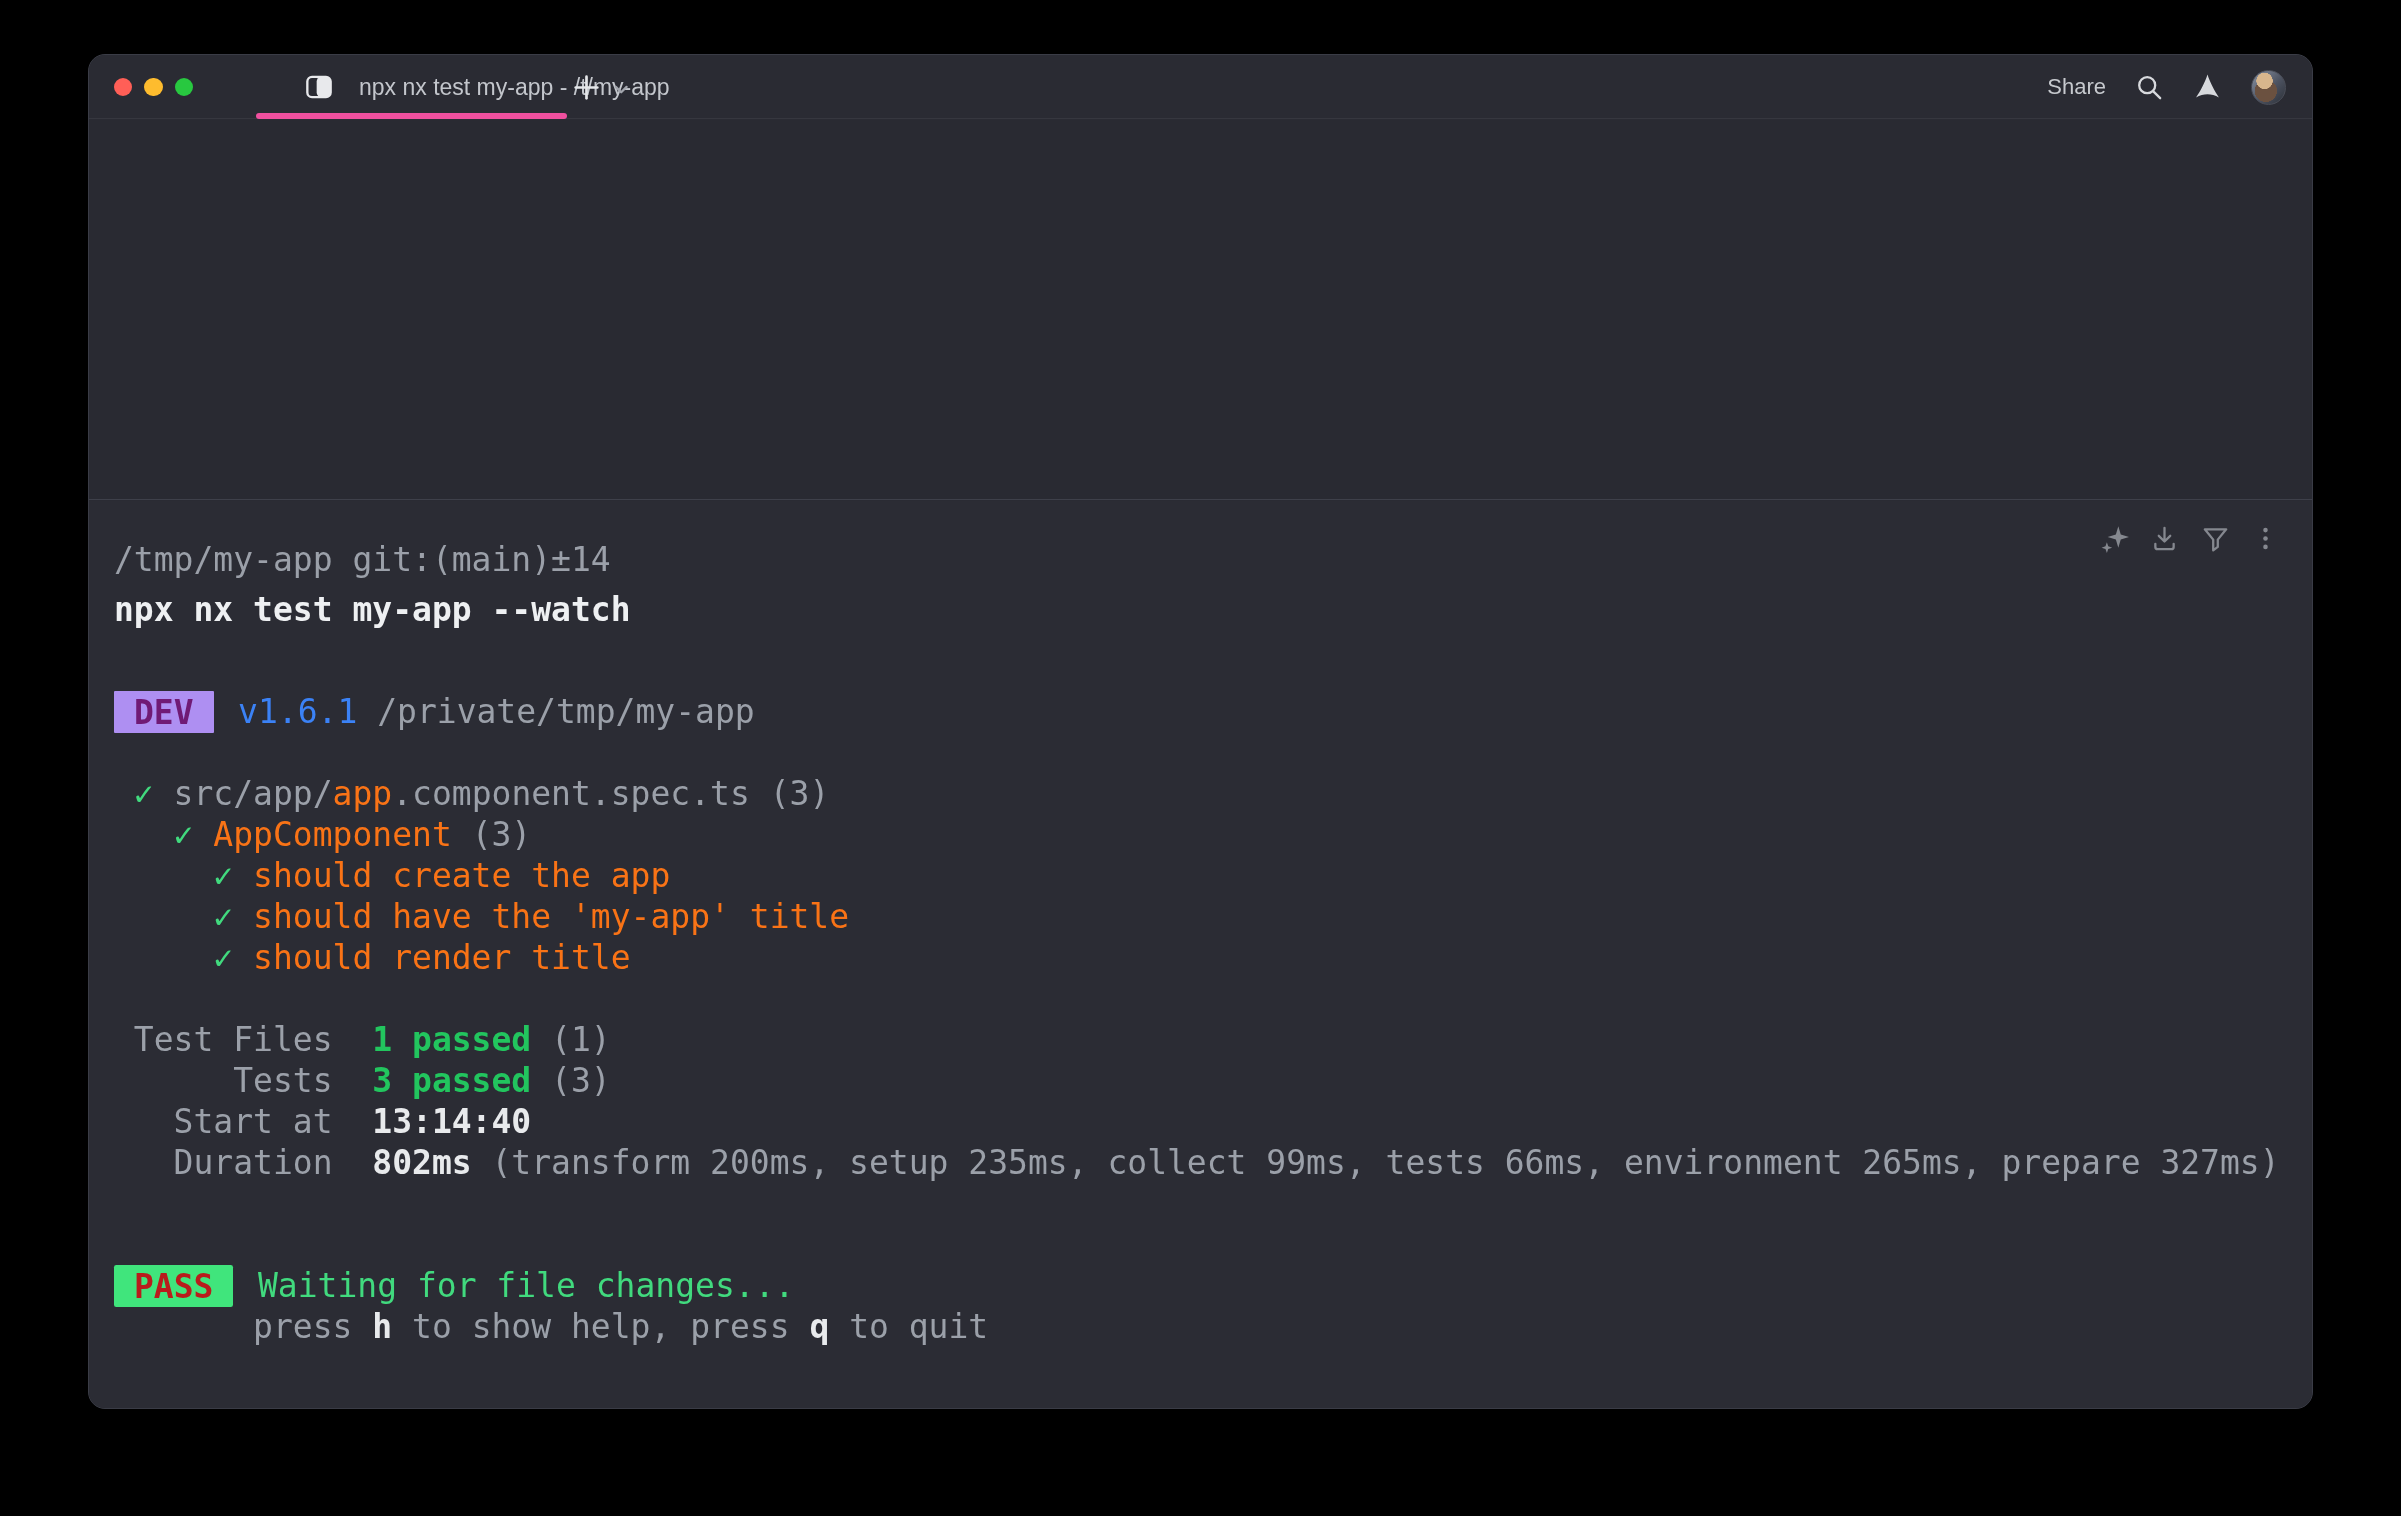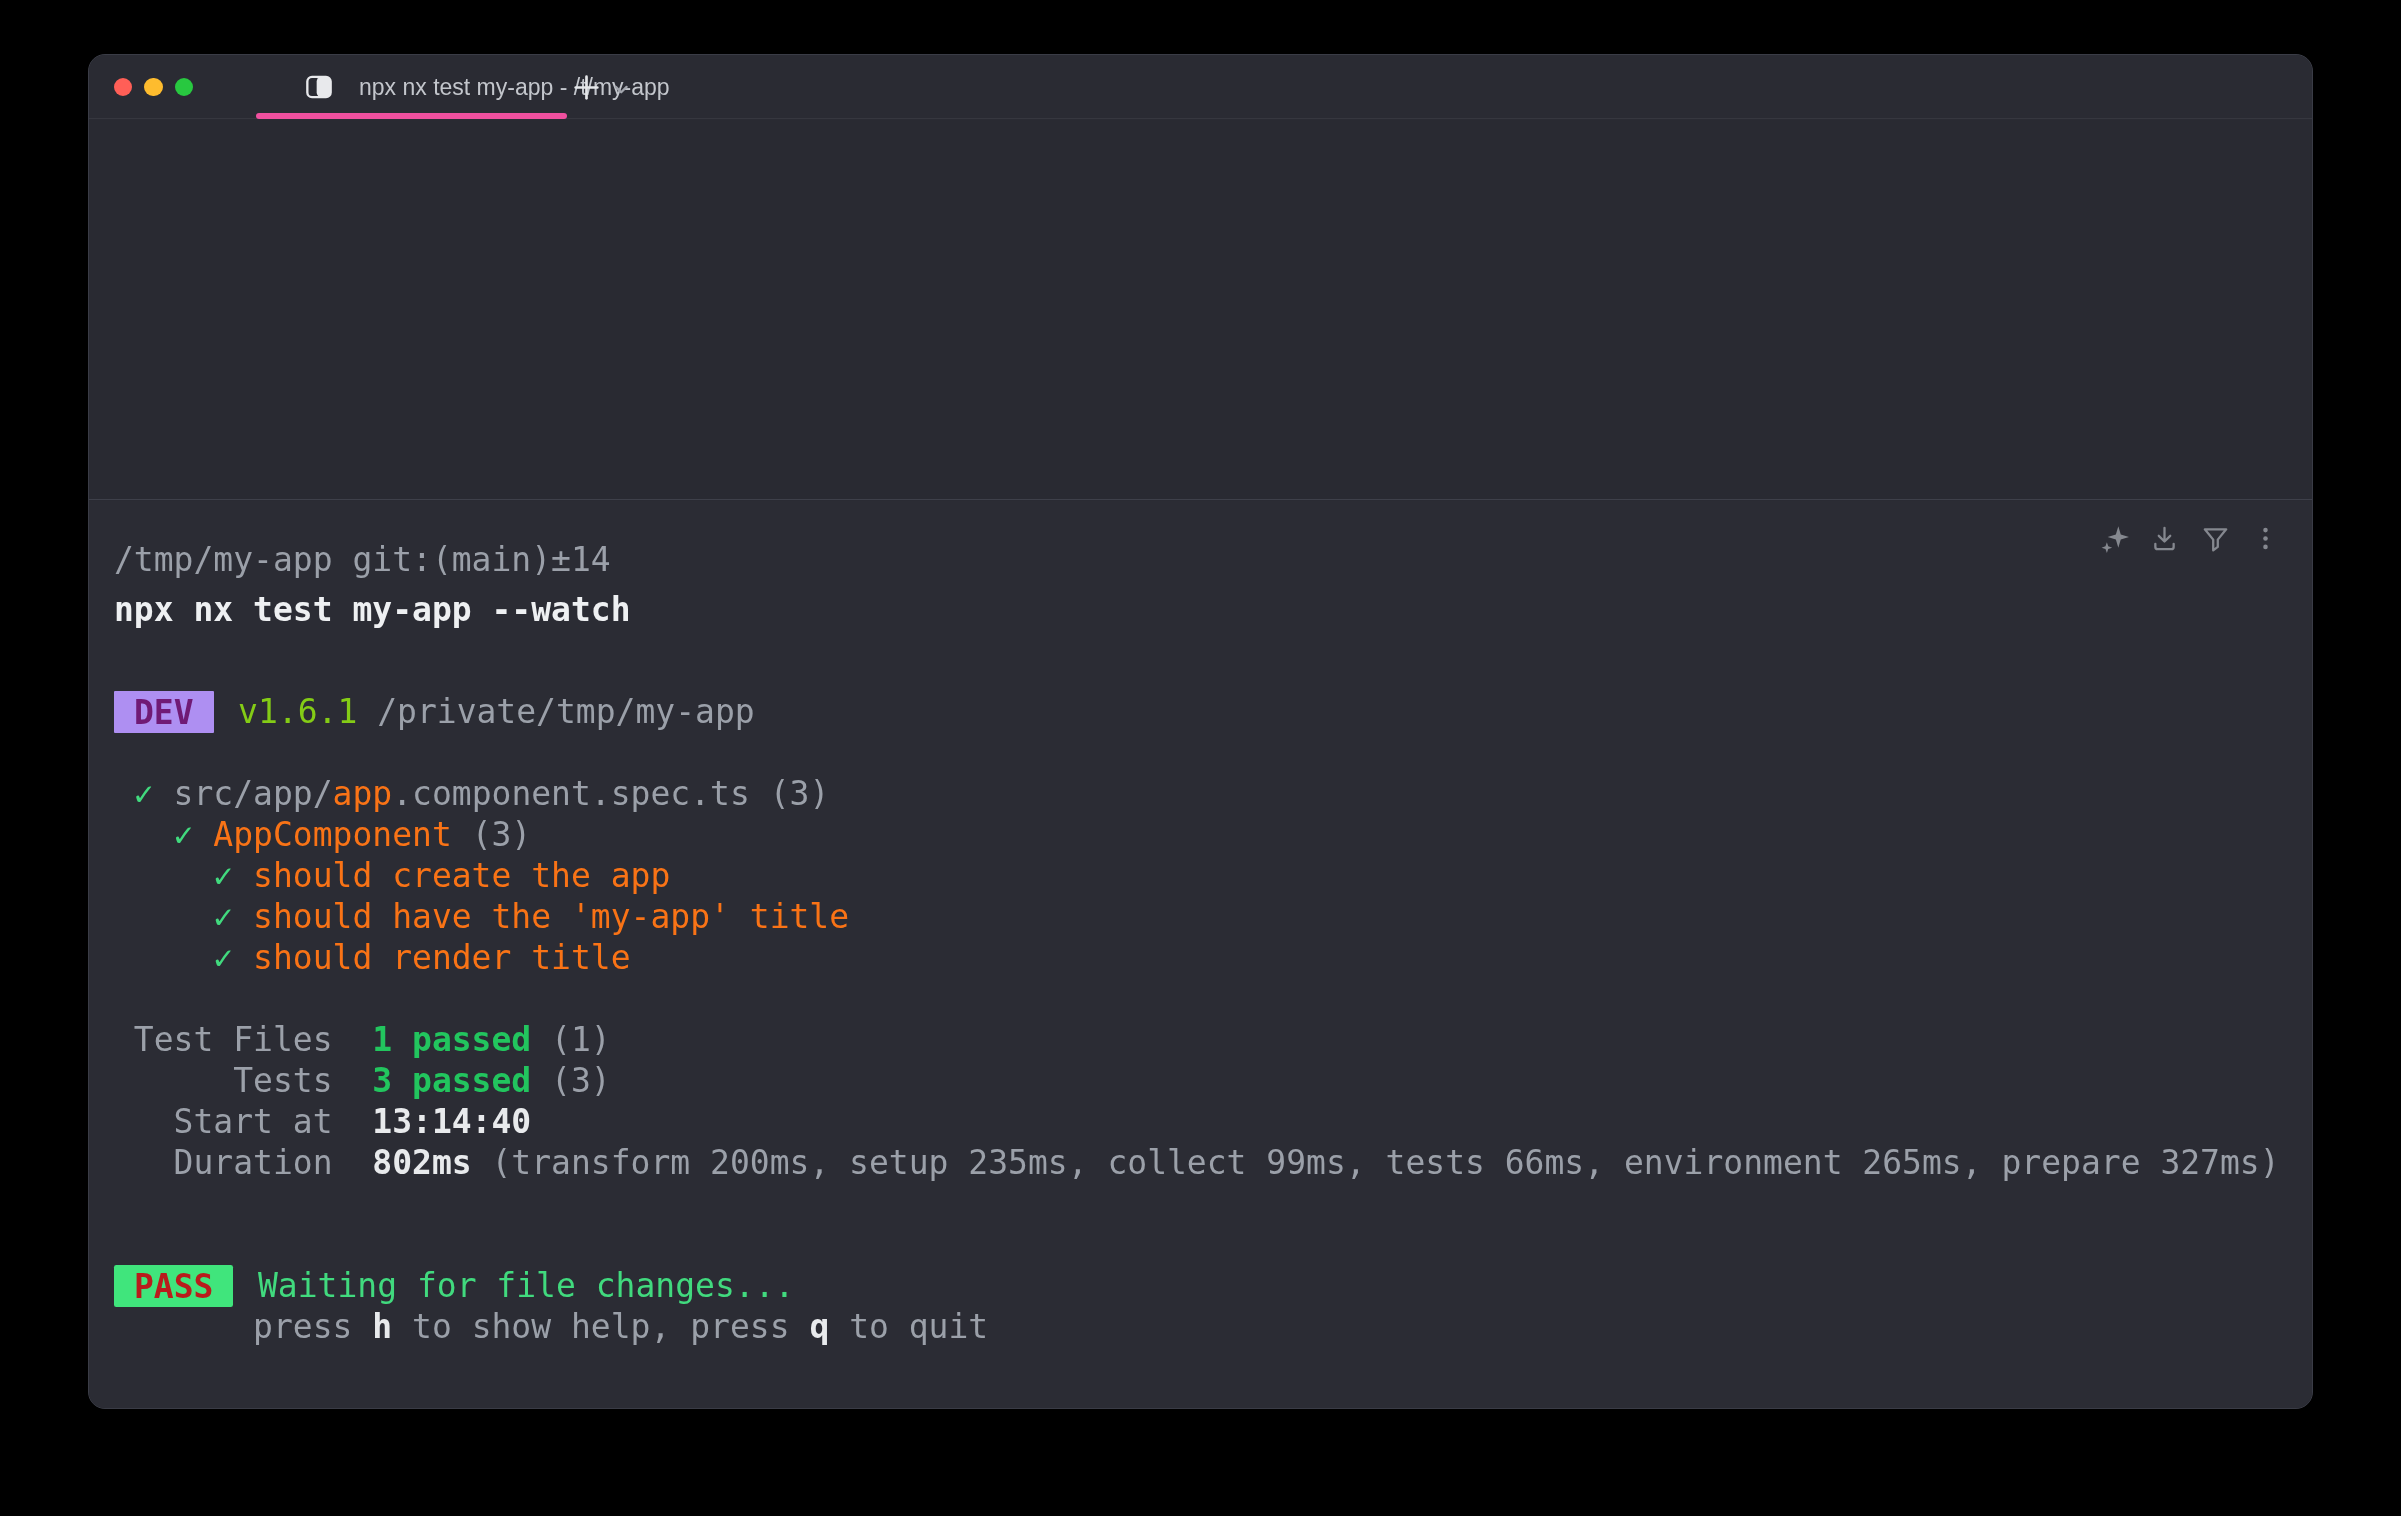--- a/index.html
+++ b/index.html
@@ -52,21 +52,21 @@
   .term { font-family:"DejaVu Sans Mono", monospace; font-size:33px; line-height:41px;
           white-space:pre; }
   .tline { height:41px; }
   .tline.prompt { margin-bottom:9.2px; }
   .tline.dev { margin-top:20px; }
   .s-dim       { color:#9ba0a9; }
   .s-white     { color:#f97316; }
   .s-whiteBold { color:#e8eaec; font-weight:bold;text-align:right; }
   .s-green     { color:#41da7e; }
   .s-greenBold { color:#22c55e; font-weight:bold; }
-  .s-purple    { color:#84cc16; }
+  .s-purple    { color:#3b82f6; }
   .s-cmd       { color:#eef0f2; font-weight:bold; }
   .s-devBadge  { background:#ae8ff2; color:#701a75; font-weight:bold;
                  padding:1.5px 20px; border-radius:1px; margin-right:4.6px; }
   .s-passBadge { background:#40e57c; color:#b91c1c; font-weight:bold;
                  padding:1.5px 20px; border-radius:2.3px; margin-right:4.6px; }
 </style>
 </head>
 <body>
 
 <div class="window">
@@ -92,20 +92,35 @@
         <line x1="24" y1="10" x2="24" y2="38" stroke="currentColor" stroke-width="3.5" stroke-linecap="round"></line>
         <line x1="10" y1="24" x2="38" y2="24" stroke="currentColor" stroke-width="3.5" stroke-linecap="round"></line>
       </svg>
     </div>
     <div class="tab-chevron">
       <svg viewBox="0 0 24 24" width="18.4" height="18.4">
         <path d="M5 9l7 7 7-7" fill="none" stroke="currentColor" stroke-width="3" stroke-linecap="round" stroke-linejoin="round"></path>
       </svg>
     </div>
 
+    <div class="titlebar-right">
+      <div class="share-label">Share</div>
+      <div class="tb-icon">
+        <svg viewBox="0 0 38 38" width="29" height="29">
+          <circle cx="16" cy="16" r="10.5" fill="none" stroke="currentColor" stroke-width="3"></circle>
+          <line x1="24" y1="24" x2="33" y2="33" stroke="currentColor" stroke-width="3" stroke-linecap="round"></line>
+        </svg>
+      </div>
+      <div class="tb-icon">
+        <svg viewBox="0 0 38 38" width="29" height="29">
+          <path d="M19 2 C22.5 13 28.5 24 34 32 C24 26.5 14 26.5 4 32 C9.5 24 15.5 13 19 2 Z" fill="currentColor"></path>
+        </svg>
+      </div>
+      <div class="avatar"></div>
+    </div>
   </div>
 
   <div class="scrollback"></div>
 
   <div class="block">
 
     <div class="block-toolbar">
       <div class="blk-icon">
         <svg viewBox="0 0 38 38" width="29" height="29">
           <path d="M24 3 L27.2 13.8 L38 17 L27.2 20.2 L24 31 L20.8 20.2 L10 17 L20.8 13.8 Z" fill="currentColor"></path>

